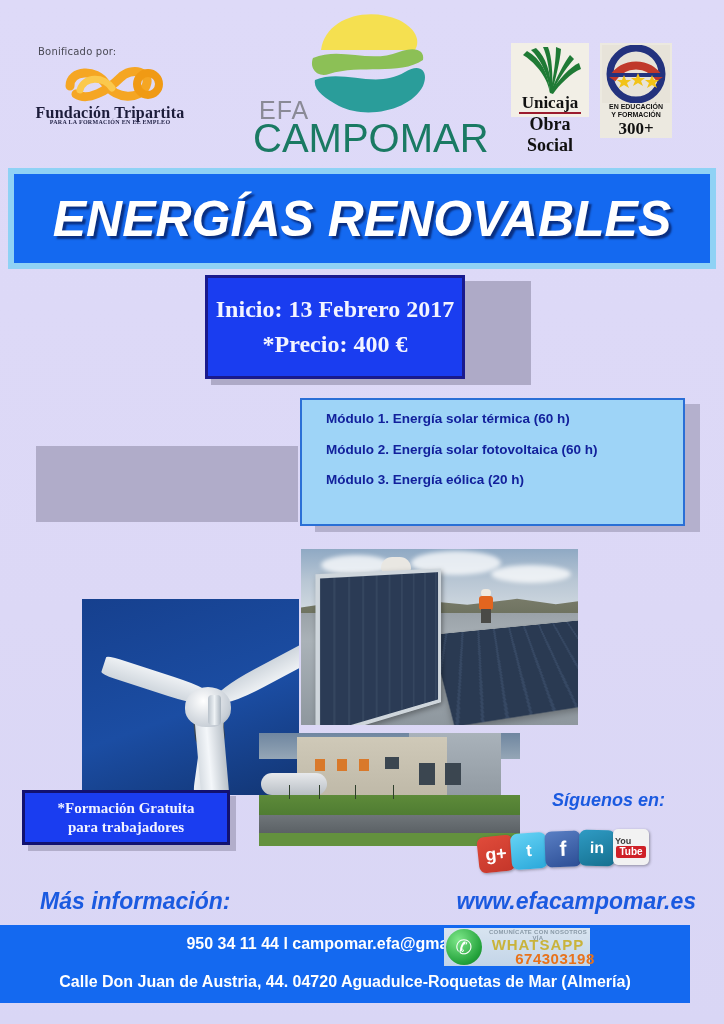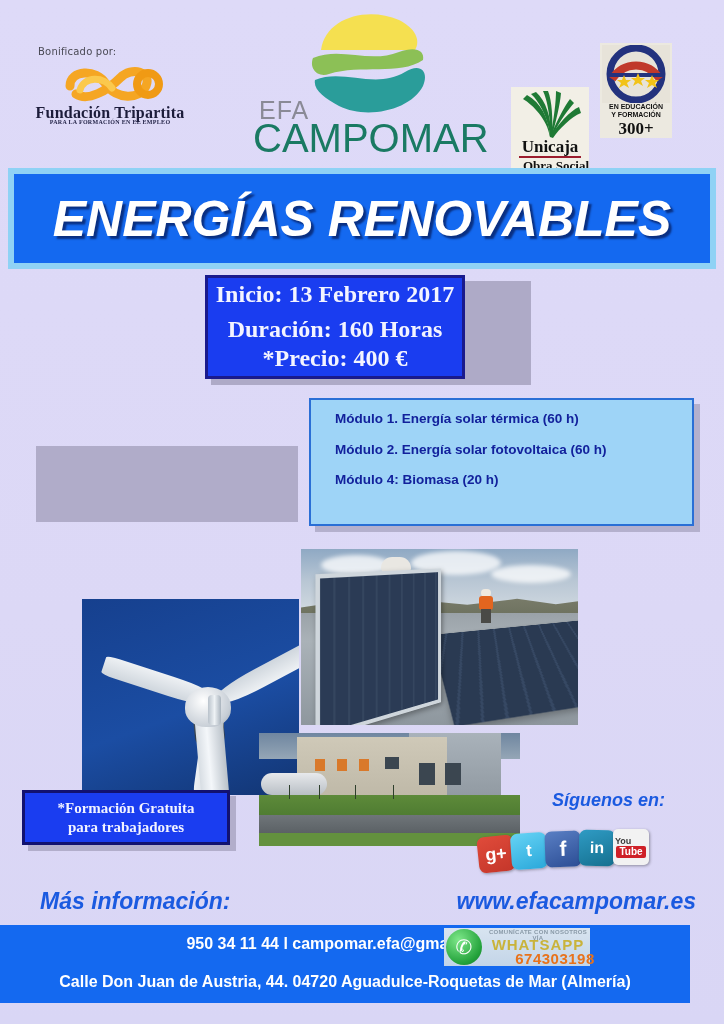--- a/index.html
+++ b/index.html
@@ -48,30 +48,30 @@
   .efa-small {
     position:absolute; left:14px; top:92px;
     font-size:25px; color:#8a8a96; font-family:"Liberation Sans", sans-serif; letter-spacing:1px;
   }
   .efa-word {
     position:absolute; left:8px; top:112px; width:230px; text-align:center;
     font-size:40px; color:#1a7a63; letter-spacing:0px;
     font-family:"Liberation Sans", sans-serif;
   }
 
-  .logo-unicaja { position:absolute; left:511px; top:43px; width:78px; height:95px; background:#f2efe6;margin-top:44px; }
+  .logo-unicaja { position:absolute; left:511px; top:43px; width:78px; height:74px; background:#f2efe6; }
   .unicaja-fan { position:absolute; left:6px; top:4px; width:66px; height:48px; }
   .unicaja-name {
     position:absolute; left:0; top:50px; width:78px; text-align:center;
     font-family:"Liberation Serif", serif; font-weight:bold; font-size:17px; color:#111;
   }
   .unicaja-rule { position:absolute; left:8px; top:69px; width:62px; height:2px; background:#9b1c2e; }
   .unicaja-sub {
-    position:absolute; left:0; top:71px; width:78px; text-align:right;
-    font-family:"Liberation Serif", serif; font-weight:bold; font-size:13px; color:#111;
+    position:absolute; left:0; top:71px; width:78px; text-align:center;
+    font-family:"Liberation Serif", serif; font-weight:bold; font-size:18px; color:#111;
   }
 
   .logo-badge { position:absolute; left:600px; top:43px; width:72px; height:95px; background:#ece9e0; }
   .badge-top { position:absolute; left:2px; top:2px; width:68px; height:58px; overflow:hidden; }
   .badge-sub1 {
     position:absolute; left:0; top:60px; width:72px; text-align:center;
     font-size:7px; font-weight:bold; color:#111; font-family:"Liberation Sans", sans-serif;
   }
   .badge-sub2 {
     position:absolute; left:0; top:68px; width:72px; text-align:center;
@@ -114,21 +114,21 @@
     color:#f3f4ff; font-family:"Liberation Serif", serif; font-weight:bold;
     font-size:24px; line-height:1.24; white-space:nowrap;
   }
   .info-line.first { margin-bottom:5px; }
 
   
   .modules-shadow {
     position:absolute; left:315px; top:404px; width:385px; height:128px; background:#b4b0cd;
   }
   .modules-box {
-    position:absolute; left:309px; top:398px; width:385px; height:128px;
+    position:absolute; left:300px; top:398px; width:385px; height:128px;
     background:#9ed4f7; border:2px solid #2a6fd6; box-sizing:border-box;
     padding:12px 12px 0 24px;
   }
   .module-line {
     color:#12219c; font-weight:bold; font-size:13.5px; line-height:1;
     margin-bottom:17px; font-family:"Liberation Sans", sans-serif; white-space:nowrap;
   }
 
   
   .plazo-shadow {
@@ -387,29 +387,28 @@
 
   <div class="title-banner">
     <div class="title-inner">
       <div class="title-text">ENERGÍAS RENOVABLES</div>
     </div>
   </div>
 
   <div class="info-shadow"></div>
   <div class="info-box">
     <div class="info-line first">Inicio: 13 Febrero 2017</div>
-    <div class="info-line">Duración: 160 Horas</div>
     <div class="info-line">*Precio: 400 €</div>
   </div>
 
   <div class="modules-shadow"></div>
   <div class="modules-box">
     <div class="module-line">Módulo 1. Energía solar térmica (60 h)</div>
     <div class="module-line">Módulo 2. Energía solar fotovoltaica (60 h)</div>
-    <div class="module-line">Módulo 4: Biomasa (20 h)</div>
+    <div class="module-line">Módulo 3. Energía eólica (20 h)</div>
   </div>
 
   <div class="plazo-shadow"></div>
 
   <div class="photo photo-wind">
     <div class="wind-sky"></div>
     <div class="blade" style="left:124px; top:102px; width:20px; height:118px; transform:rotate(108deg);"></div>
     <div class="blade" style="left:124px; top:102px; width:20px; height:122px; transform:rotate(-118deg);"></div>
     <div class="blade" style="left:124px; top:102px; width:22px; height:96px; transform:rotate(8deg);"></div>
     <div class="nacelle"></div>

